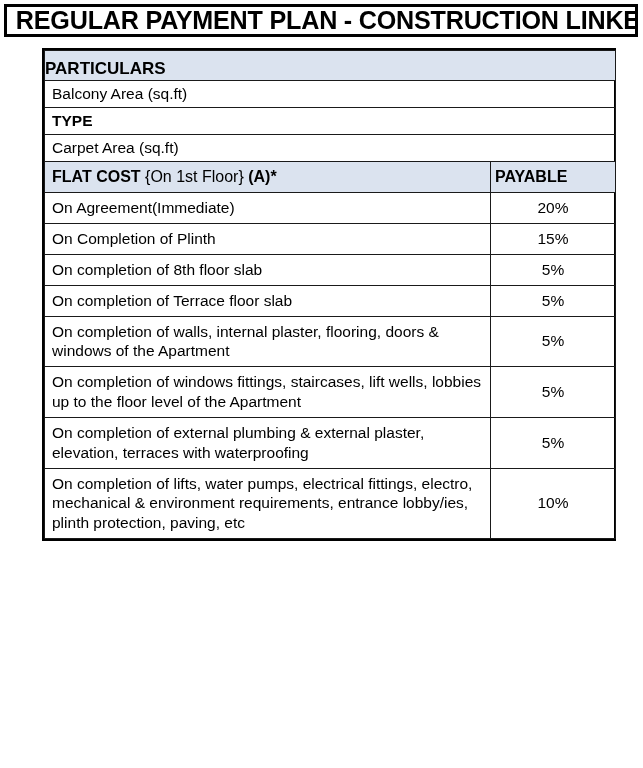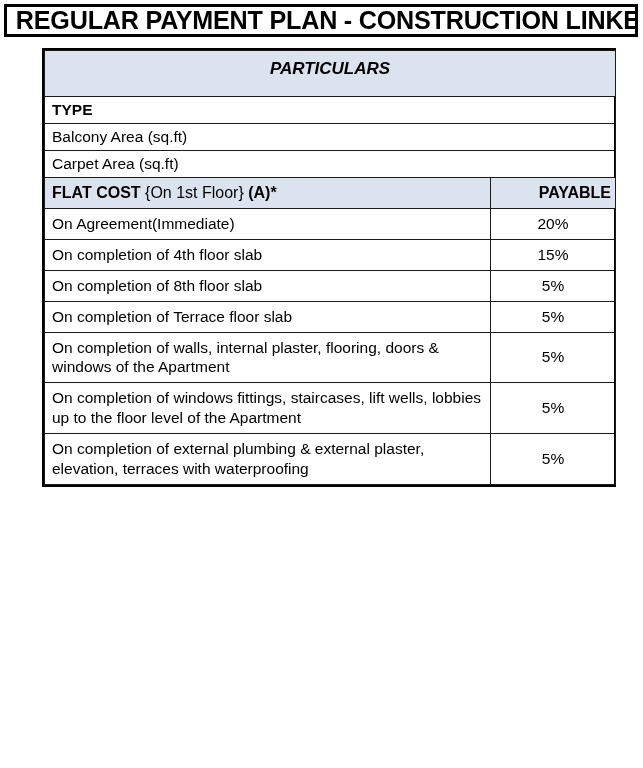--- a/index.html
+++ b/index.html
@@ -82,37 +82,36 @@
     box-sizing: border-box;
   }
 
   
   tr.shaded > td {
     background: #dbe3ef;
   }
 
   
   .particulars-header {
-    text-align: center;
+    text-align: left;
     font-weight: bold;
     font-size: 17px;
-    padding: 7px 0 16px 0;
-    font-style: italic;
+    padding: 7px 0 0 0;
   }
 
   .bold { font-weight: bold; }
   .ital { }
   .reg  { font-weight: normal; }
 
   .row-single .cell-p { height: 26px; display: flex; align-items: center; }
 
   .payable-head {
     font-weight: bold;
     font-size: 16px;
-    text-align: right;
+    text-align: left;
   }
 
   .flatcost-cell {
     font-size: 16px;
   }
 </style>
 </head>
 <body>
 
 <div class="page">
@@ -130,27 +129,27 @@
       <tbody>
 
         <tr class="shaded">
           <td colspan="2">
             <div class="particulars-header">PARTICULARS</div>
           </td>
         </tr>
 
         <tr class="row-single">
           <td colspan="2">
+            <div class="cell-p">Balcony Area (sq.ft)</div>
+          </td>
+        </tr>
+
+        <tr class="row-single">
+          <td colspan="2">
             <div class="cell-p bold">TYPE</div>
-          </td>
-        </tr>
-
-        <tr class="row-single">
-          <td colspan="2">
-            <div class="cell-p">Balcony Area (sq.ft)</div>
           </td>
         </tr>
 
         <tr class="row-single">
           <td colspan="2">
             <div class="cell-p">Carpet Area (sq.ft)</div>
           </td>
         </tr>
 
         <tr class="shaded row-single">
@@ -174,30 +173,30 @@
             <div class="cell-p">
               <span>On Agreement </span>
                 <span class="ital">(Immediate)</span>
             </div>
           </td>
           <td>
             <div class="cell-v">20%</div>
           </td>
         </tr>
 
-
-        <tr class="row-single">
-          <td>
-            <div class="cell-p">On completion of 4th floor slab</div>
+        <tr class="row-single">
+          <td>
+            <div class="cell-p">On Completion of Plinth</div>
           </td>
           <td>
             <div class="cell-v">15%</div>
           </td>
         </tr>
 
+
         <tr class="row-single">
           <td>
             <div class="cell-p">On completion of 8th floor slab</div>
           </td>
           <td>
             <div class="cell-v">5%</div>
           </td>
         </tr>
 
         <tr class="row-single">
@@ -229,19 +228,27 @@
 
         <tr>
           <td>
             <div class="cell-p">On completion of external plumbing &amp; external plaster, elevation, terraces with waterproofing</div>
           </td>
           <td>
             <div class="cell-v">5%</div>
           </td>
         </tr>
 
+        <tr>
+          <td>
+            <div class="cell-p">On completion of lifts, water pumps, electrical fittings, electro, mechanical &amp; environment requirements, entrance lobby/ies, plinth protection, paving, etc</div>
+          </td>
+          <td>
+            <div class="cell-v">10%</div>
+          </td>
+        </tr>
 
 
       </tbody>
     </table>
   </div>
 
 </div>
 
 </body></html>

